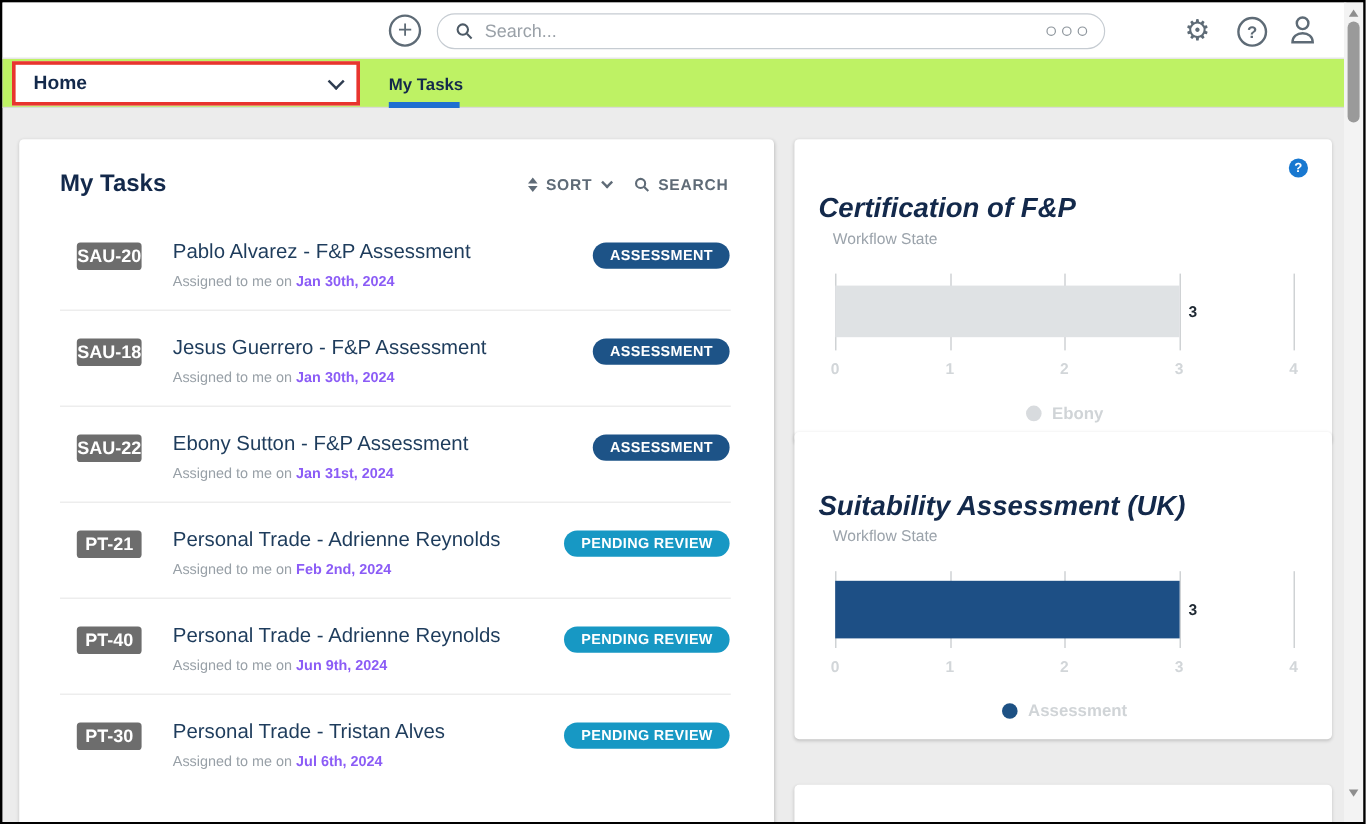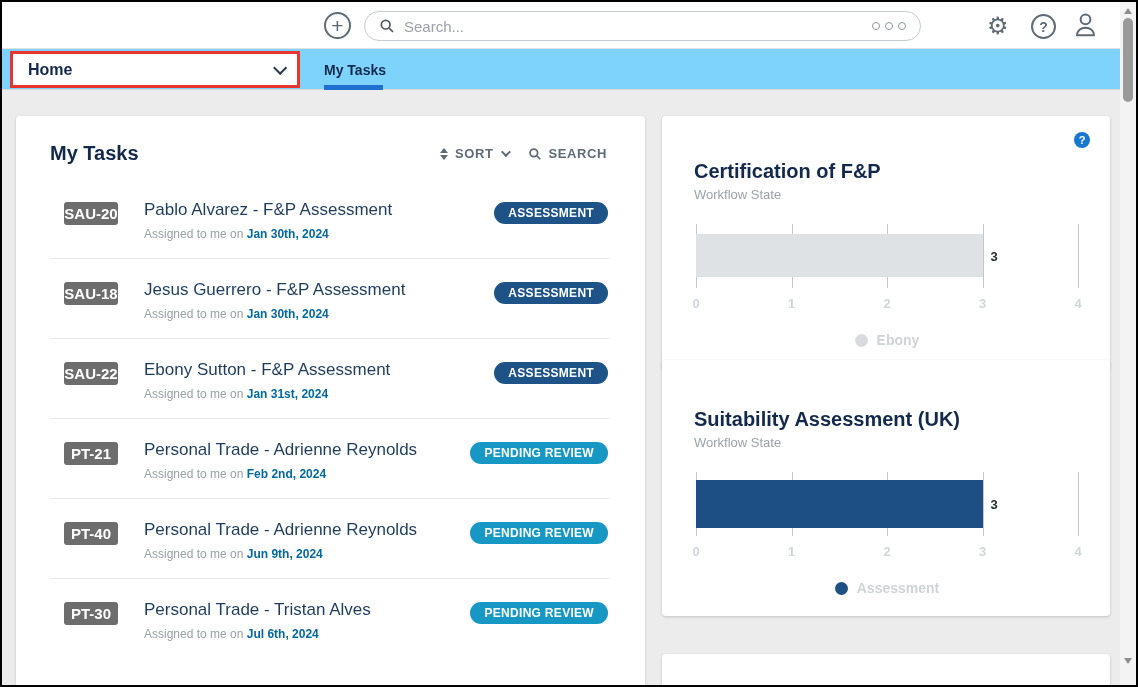--- a/index.html
+++ b/index.html
@@ -19,21 +19,21 @@
   .helpc { left:1029px; top:12px; width:25px; height:25px; border:2px solid #5e6b76; border-radius:50%; display:flex; align-items:center; justify-content:center; font-size:14px; font-weight:700; }
   .person { left:1070px; top:9px; }
 
   
   .scrollbar { position:absolute; right:0; top:0; width:16px; height:683px; background:#f3f3f3; z-index:9; }
   .sb-thumb { position:absolute; left:3px; top:16px; width:10px; height:84px; background:#9a9a9a; border-radius:5px; }
   .sb-up { position:absolute; left:4px; top:6px; width:0; height:0; border-left:4px solid transparent; border-right:4px solid transparent; border-bottom:6px solid #8e8e8e; }
   .sb-down { position:absolute; left:4px; top:656px; width:0; height:0; border-left:4px solid transparent; border-right:4px solid transparent; border-top:6px solid #8e8e8e; }
 
   
-  .navrow { position:absolute; left:0; top:47px; width:1120px; height:41px; background:#7dd3fc; border-bottom:1px solid #d9d9d9; z-index:4; }
+  .navrow { position:absolute; left:0; top:47px; width:1120px; height:41px; background:#bef264; border-bottom:1px solid #d9d9d9; z-index:4; }
   .home-dd { position:absolute; left:8px; top:2px; width:290px; height:37px; border:3px solid #e8352e; background:#fff; display:flex; align-items:center; justify-content:space-between; padding:0 14px 0 15px; cursor:pointer; }
   .home-dd .lbl { color:#13294b; font-size:16px; font-weight:700; }
   .chev { width:10px; height:10px; border-right:2px solid #2e3c50; border-bottom:2px solid #2e3c50; transform:rotate(45deg) translateY(-3px); }
   .tab { position:absolute; left:322px; top:0; height:41px; display:flex; align-items:center; color:#13294b; font-size:14px; font-weight:600; cursor:pointer; }
   .tab-underline { position:absolute; left:322px; top:36px; width:59px; height:5px; background:#1f6fd0; }
 
   
   .card { position:absolute; background:#fff; border-radius:4px; box-shadow:0 1px 3px rgba(0,0,0,.18); }
   .tasks-card { left:14px; top:114px; width:629px; height:640px; }
   .tasks-head { display:flex; align-items:center; justify-content:space-between; padding:26px 38px 0 34px; }
@@ -45,29 +45,29 @@
   .sort-tris .dn { width:0;height:0;border-left:4px solid transparent;border-right:4px solid transparent;border-top:5px solid #5f6b77; }
   .chev-sm { width:7px; height:7px; border-right:2px solid #5f6b77; border-bottom:2px solid #5f6b77; transform:rotate(45deg) translateY(-2px); }
 
   .rows { margin-top:14px; }
   .trow { position:relative; height:80px; padding:20px 37px 0 48px; display:flex; align-items:flex-start; }
   .trow:not(:last-child)::after { content:""; position:absolute; left:34px; right:36px; bottom:0; height:1px; background:#e9e9e9; }
   .tid { background:#6d6d6d; color:#fff; font-size:15px; font-weight:700; border-radius:3px; padding:3px 0; width:54px; text-align:center; margin-top:3px; flex:0 0 auto; cursor:pointer; }
   .tmain { margin-left:26px; flex:1; min-width:0; }
   .ttitle { color:#1e3c5c; font-size:17px; line-height:21px; cursor:pointer; white-space:nowrap; }
   .tassigned { margin-top:7px; font-size:12px; color:#98a0a7; }
-  .tassigned b { color:#0369a1; }
+  .tassigned b { color:#8b5cf6; }
   .tpill { color:#fff; font-size:12px; font-weight:700; letter-spacing:.3px; border-radius:12px; padding:4px 14px; margin-top:3px; white-space:nowrap; flex:0 0 auto; }
 
   
   .chart-card1 { left:660px; top:114px; width:448px; height:253px; }
   .chart-card2 { left:660px; top:358px; width:448px; height:256px; }
   .chart-card3 { left:660px; top:652px; width:448px; height:80px; }
   .card-help { position:absolute; right:20px; top:16px; width:16px; height:16px; background:#1878d0; border-radius:50%; color:#fff; font-size:11px; font-weight:700; display:flex; align-items:center; justify-content:center; cursor:pointer; }
-  .ctitle { margin:0 32px; color:#13294b; font-size:20px; font-weight:700; }
+  .ctitle { margin:0 20px; color:#13294b; font-size:23px; font-weight:700;font-style:italic; }
   .csub { margin:4px 32px 0; color:#9ba3ab; font-size:13px; }
   .c1 .ctitle { padding-top:44px; }
   .c2 .ctitle { padding-top:48px; }
   .chart { margin:22px 32px 0 34px; }
   .plot { position:relative; height:64px; }
   .gl { position:absolute; top:0; bottom:0; width:1px; background:#c4c7ca; }
   .gl.g0{left:0;} .gl.g1{left:25%;} .gl.g2{left:50%;} .gl.g3{left:75%;} .gl.g4{left:100%;}
   .bar { position:absolute; left:0; top:8px; height:48px; }
   .bar.thin { top:10px; height:43px; }
   .barval { position:absolute; top:50%; transform:translateY(-50%); font-size:13px; font-weight:700; color:#1f2933; }

